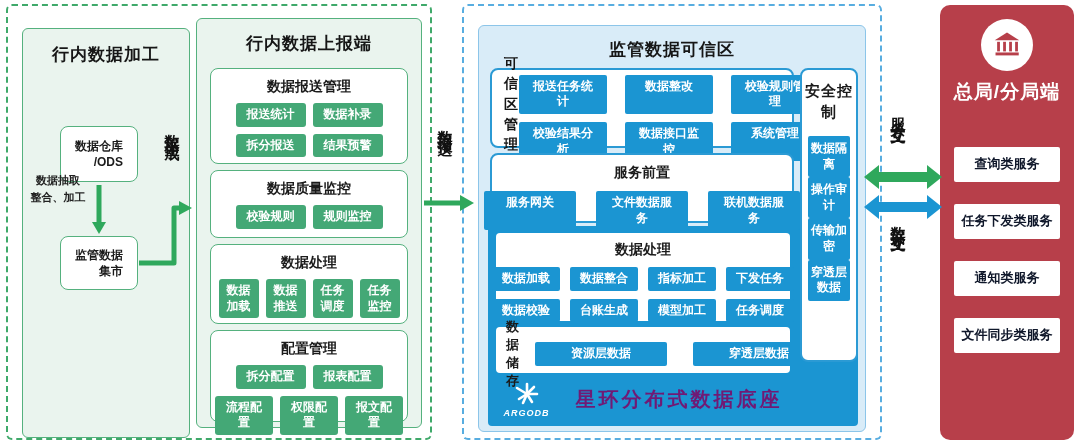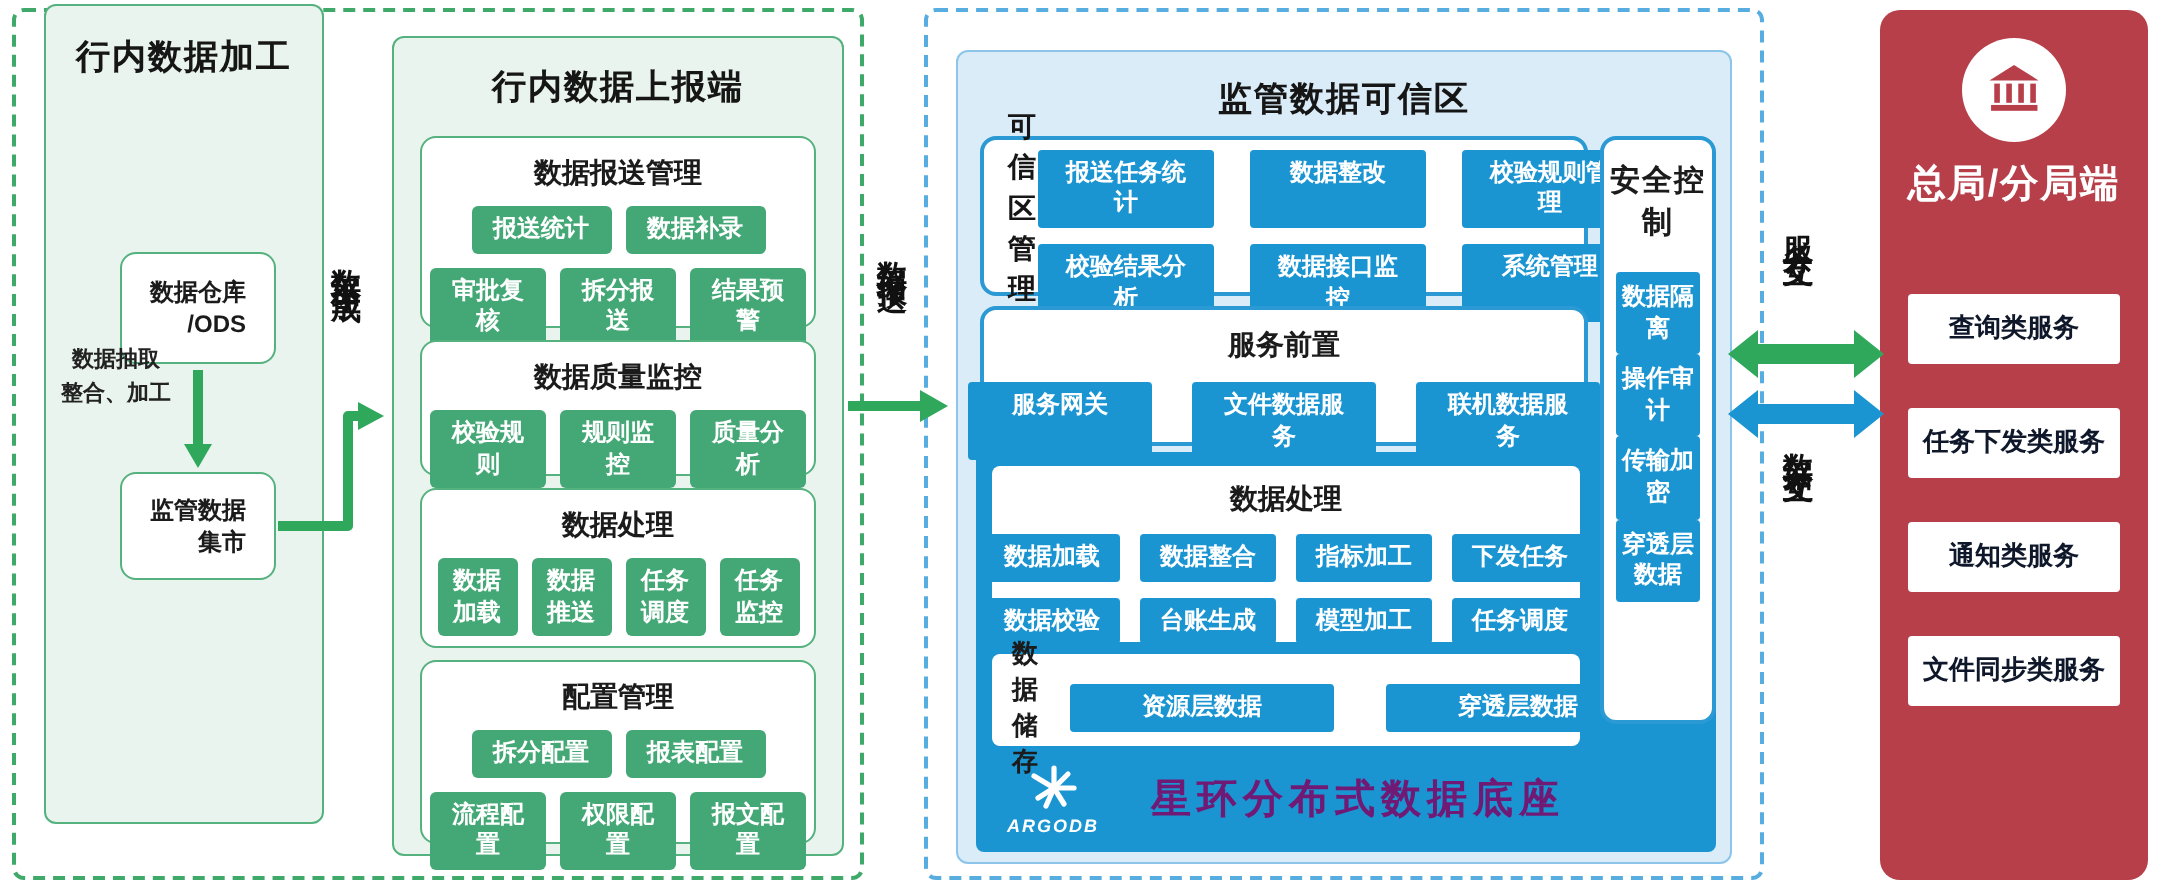--- a/index.html
+++ b/index.html
@@ -104,21 +104,21 @@
     padding:9px 2px;border-radius:2px;white-space:nowrap;
   }
 
   svg.arrow-layer{position:absolute;left:0;top:0;z-index:40;pointer-events:none;}
 </style>
 </head>
 <body>
 
 <div class="abs group-frame frame-green" style="left:6px;top:4px;width:426px;height:436px;"></div>
 
-<div class="abs panel-green" style="left:22px;top:2px;width:140px;height:410px;">
+<div class="abs panel-green" style="left:22px;top:28px;width:168px;height:410px;">
   <div class="panel-title" style="margin-top:14px;">行内数据加工</div>
 </div>
 <div class="abs node-box" style="left:60px;top:126px;width:78px;height:56px;">数据仓库
 /ODS</div>
 <div class="abs small-label" style="left:26px;top:172px;width:64px;">数据抽取
 整合、加工</div>
 <div class="abs node-box" style="left:60px;top:236px;width:78px;height:54px;">监管数据
 集市</div>
 
 <div class="abs vtext" style="left:165px;top:122px;">数据生成</div>
@@ -127,33 +127,31 @@
   <div class="panel-title" style="margin-top:13px;">行内数据上报端</div>
 </div>
 <div class="abs module-box" style="left:210px;top:68px;width:198px;height:96px;">
   <div class="module-title">数据报送管理</div>
   <div>
       <div class="chip-row">
         <div class="chip">报送统计</div>
         <div class="chip">数据补录</div>
       </div>
       <div class="chip-row">
-        <div class="chip">审批复核</div>
         <div class="chip">拆分报送</div>
         <div class="chip">结果预警</div>
       </div>
     </div>
 </div>
 <div class="abs module-box" style="left:210px;top:170px;width:198px;height:68px;">
   <div class="module-title">数据质量监控</div>
   <div>
       <div class="chip-row">
         <div class="chip">校验规则</div>
         <div class="chip">规则监控</div>
-        <div class="chip">质量分析</div>
       </div>
     </div>
 </div>
 <div class="abs module-box" style="left:210px;top:244px;width:198px;height:80px;">
   <div class="module-title">数据处理</div>
   <div class="chip-2line">
       <div class="chip-row">
         <div class="chip">数据加载</div>
         <div class="chip">数据推送</div>
         <div class="chip">任务调度</div>

